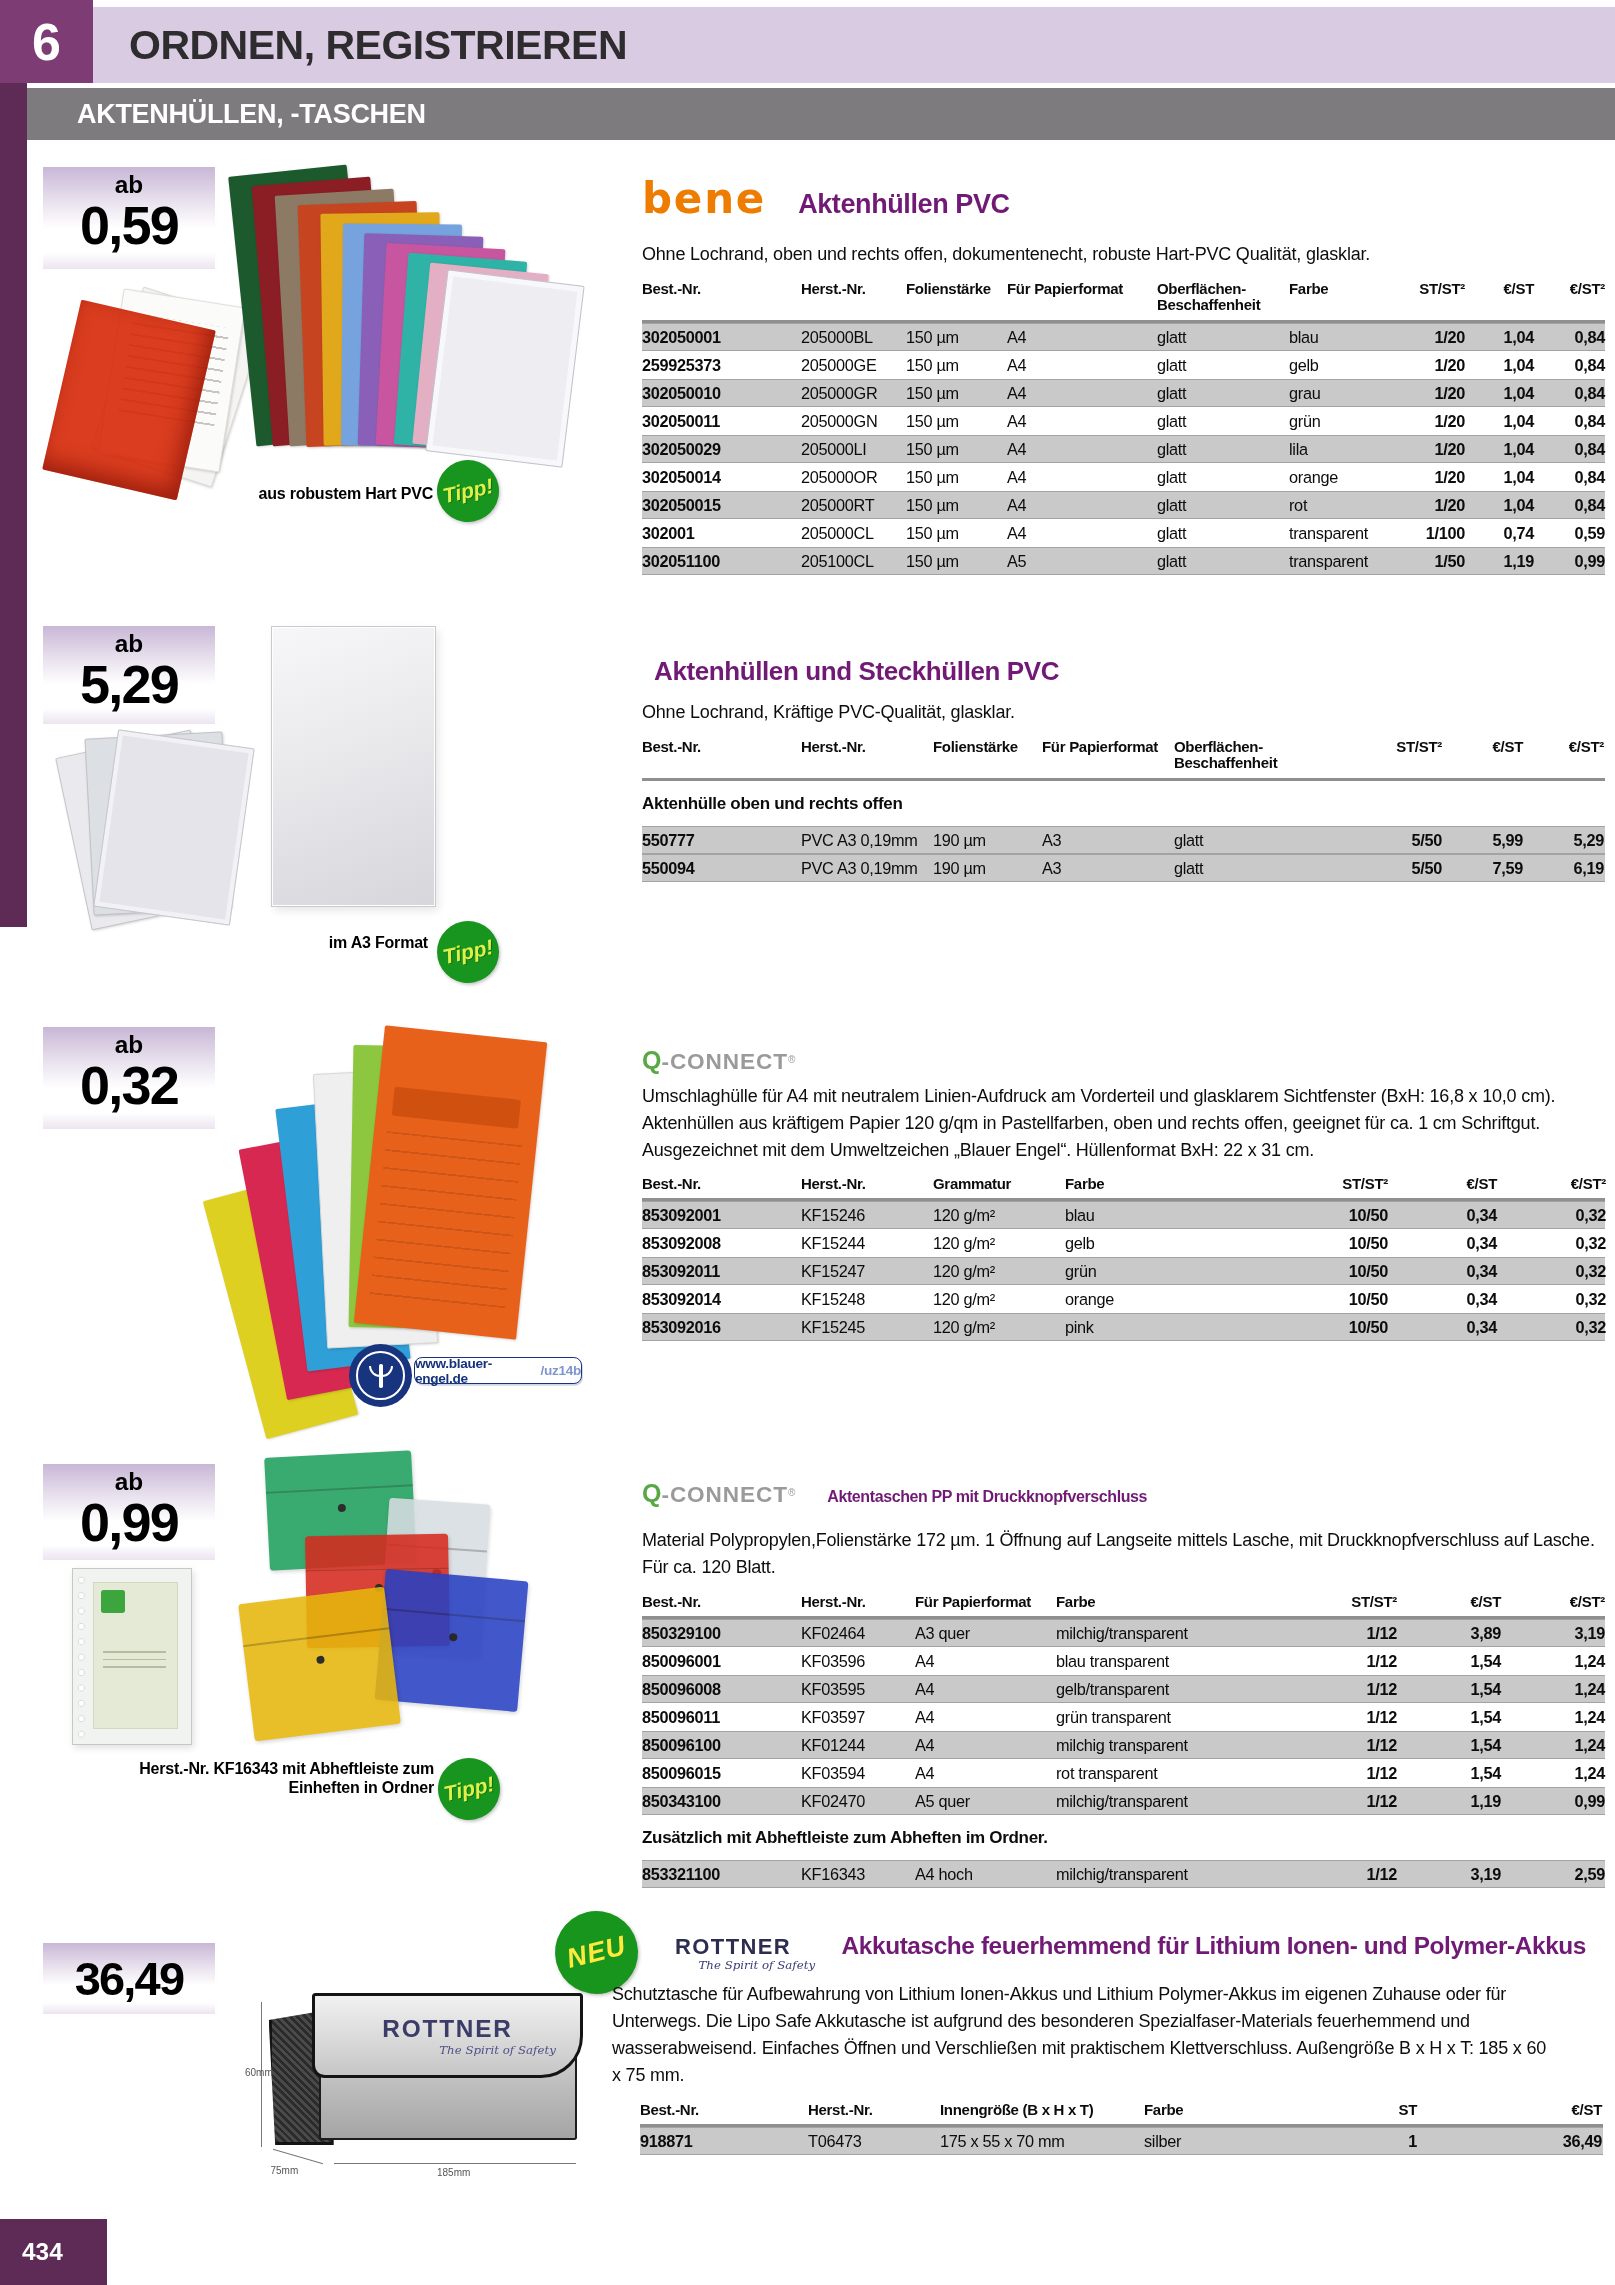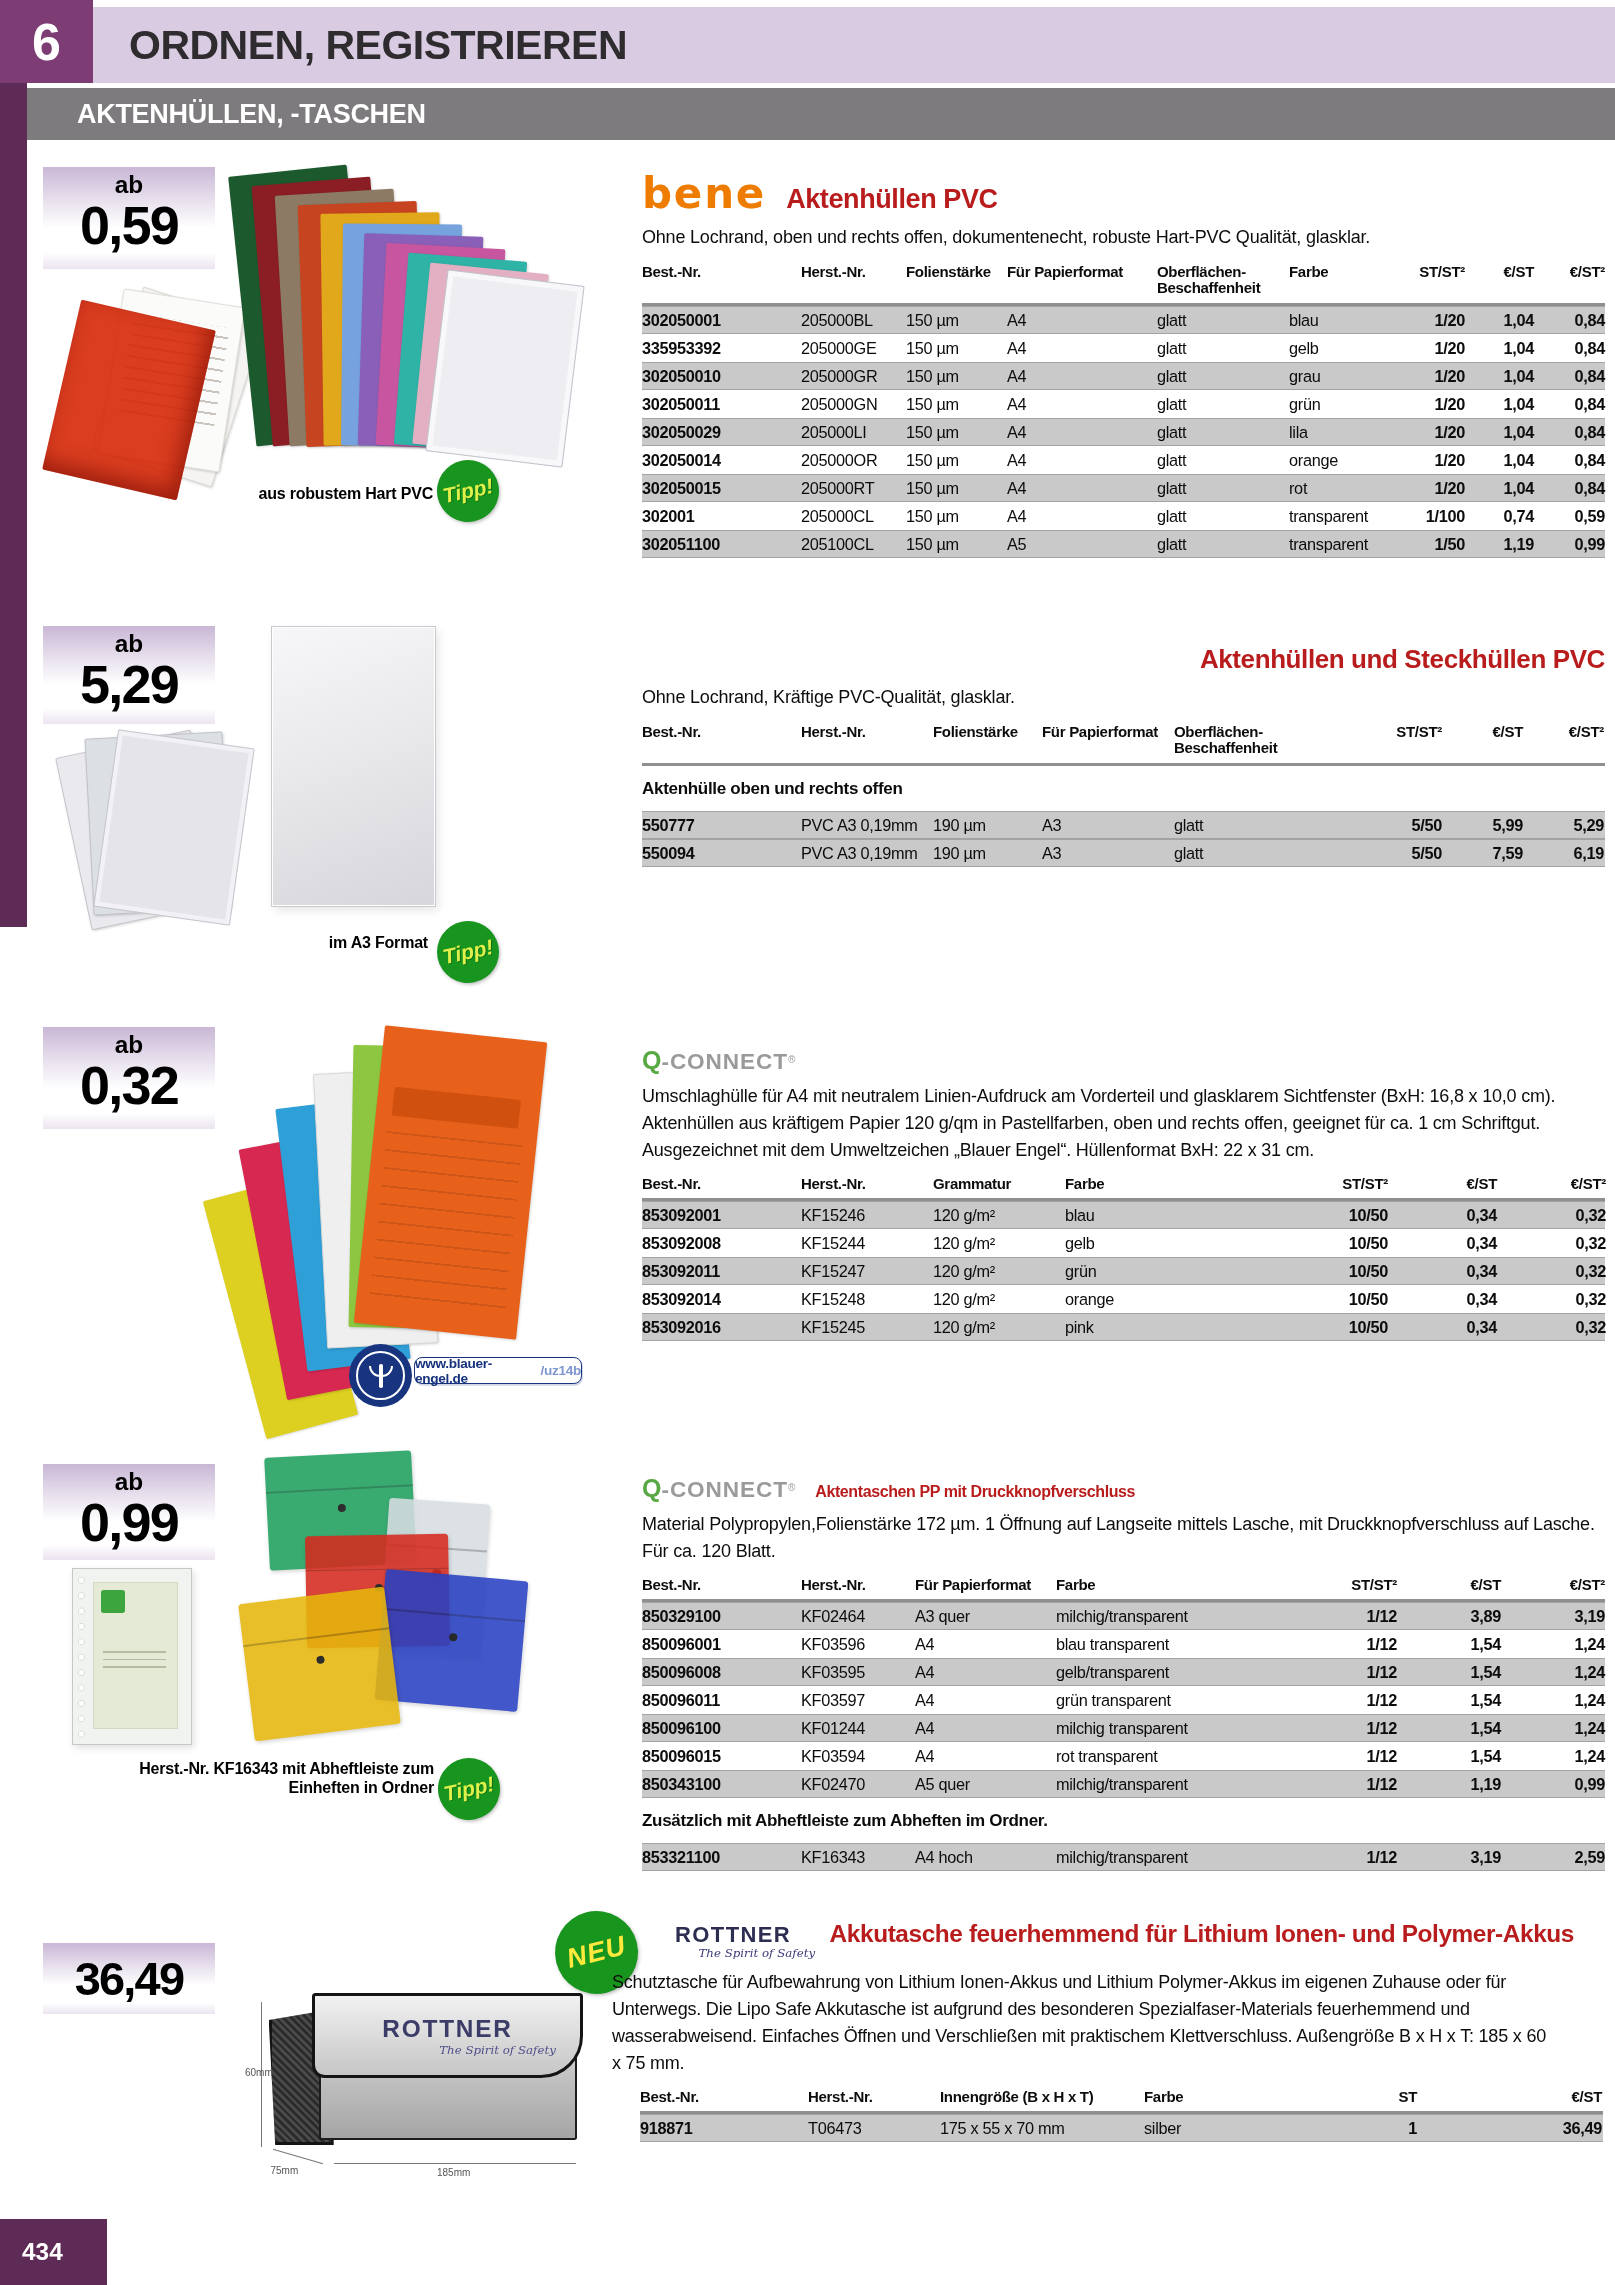--- a/index.html
+++ b/index.html
@@ -28,21 +28,21 @@
   .tipp{width:62px;height:62px;border-radius:50%;background:#18951f;display:flex;align-items:center;justify-content:center;transform:rotate(-12deg);box-shadow:0.9px 1.8px 3.6px rgba(0,0,0,.25);}
   .tipp span{color:#dff04a;font-weight:800;font-style:italic;font-size:21px;text-shadow:0.9px 0.9px 0 #0a6e12;}
   .neu{width:83px;height:83px;border-radius:50%;background:#17951d;display:flex;align-items:center;justify-content:center;transform:rotate(-14deg);box-shadow:0.9px 1.8px 3.6px rgba(0,0,0,.25);}
   .neu span{color:#ffe93c;font-weight:800;font-style:italic;font-size:27px;letter-spacing:0.9px;}
 
   .caption{font-weight:700;font-size:16px;line-height:1.18;text-align:right;color:#000;letter-spacing:-0.2px;}
 
   
   .col{position:absolute;left:642px;width:963px;}
   .sechead{display:flex;align-items:baseline;gap:20px;}
-  .sectitle{margin:0;font-weight:700;color:#b91c1c;letter-spacing:-0.4px;text-align:right;}
+  .sectitle{margin:12px;font-weight:700;color:#701a75;letter-spacing:-0.4px;}
   .benelogo{font-family:"DejaVu Sans",sans-serif;font-weight:800;font-size:42px;color:#ee7c00;letter-spacing:1.8px;line-height:.8;}
   .qlogo{white-space:nowrap;line-height:1;}
   .qlogo .qq{color:#58a944;font-weight:800;font-size:25px;}
   .qlogo .qrest{color:#9a9a9a;font-weight:800;font-size:22.6px;letter-spacing:0.9px;}
   .qlogo .qreg{color:#9a9a9a;font-size:10px;}
   .rlogo{display:inline-flex;flex-direction:column;line-height:1;}
   .rname{font-weight:800;font-size:22px;color:#2d2d52;letter-spacing:1.4px;}
   .rtag{font-family:"DejaVu Serif",serif;font-style:italic;font-size:11.8px;color:#3c3c7a;margin-left:23.5px;margin-top:1.8px;}
   .desc{margin:9px 0 0 0;font-size:18px;line-height:1.5;color:#0d0d0d;letter-spacing:-0.2px;}
 
@@ -167,21 +167,21 @@
           <div class="td">205000BL</div>
           <div class="td">150 µm</div>
           <div class="td">A4</div>
           <div class="td">glatt</div>
           <div class="td">blau</div>
           <div class="td r b">1/20</div>
           <div class="td r b">1,04</div>
           <div class="td r b">0,84</div>
         </div>
         <div class="tr data">
-          <div class="td b">335953392</div>
+          <div class="td b">259925373</div>
           <div class="td">205000GE</div>
           <div class="td">150 µm</div>
           <div class="td">A4</div>
           <div class="td">glatt</div>
           <div class="td">gelb</div>
           <div class="td r b">1/20</div>
           <div class="td r b">1,04</div>
           <div class="td r b">0,84</div>
         </div>
         <div class="tr data shade">

